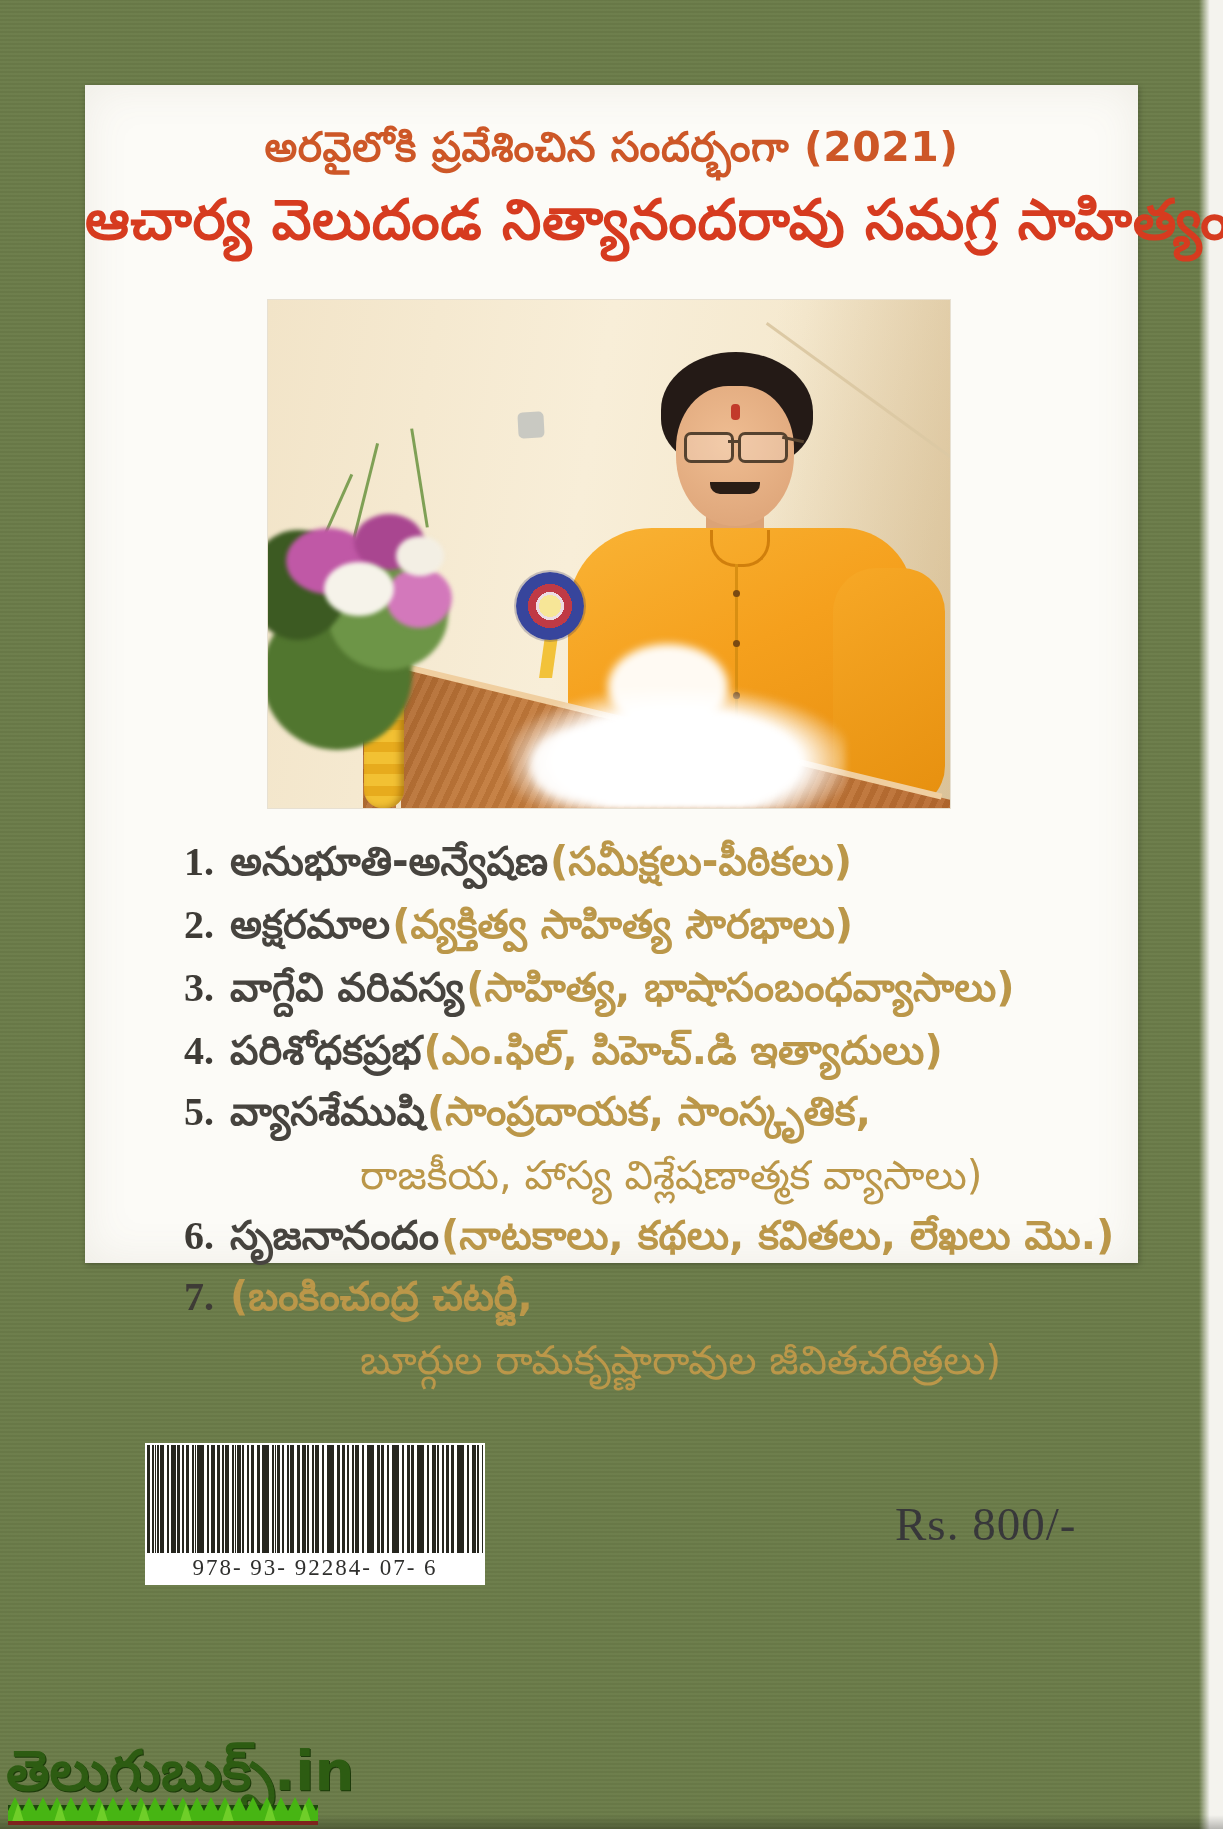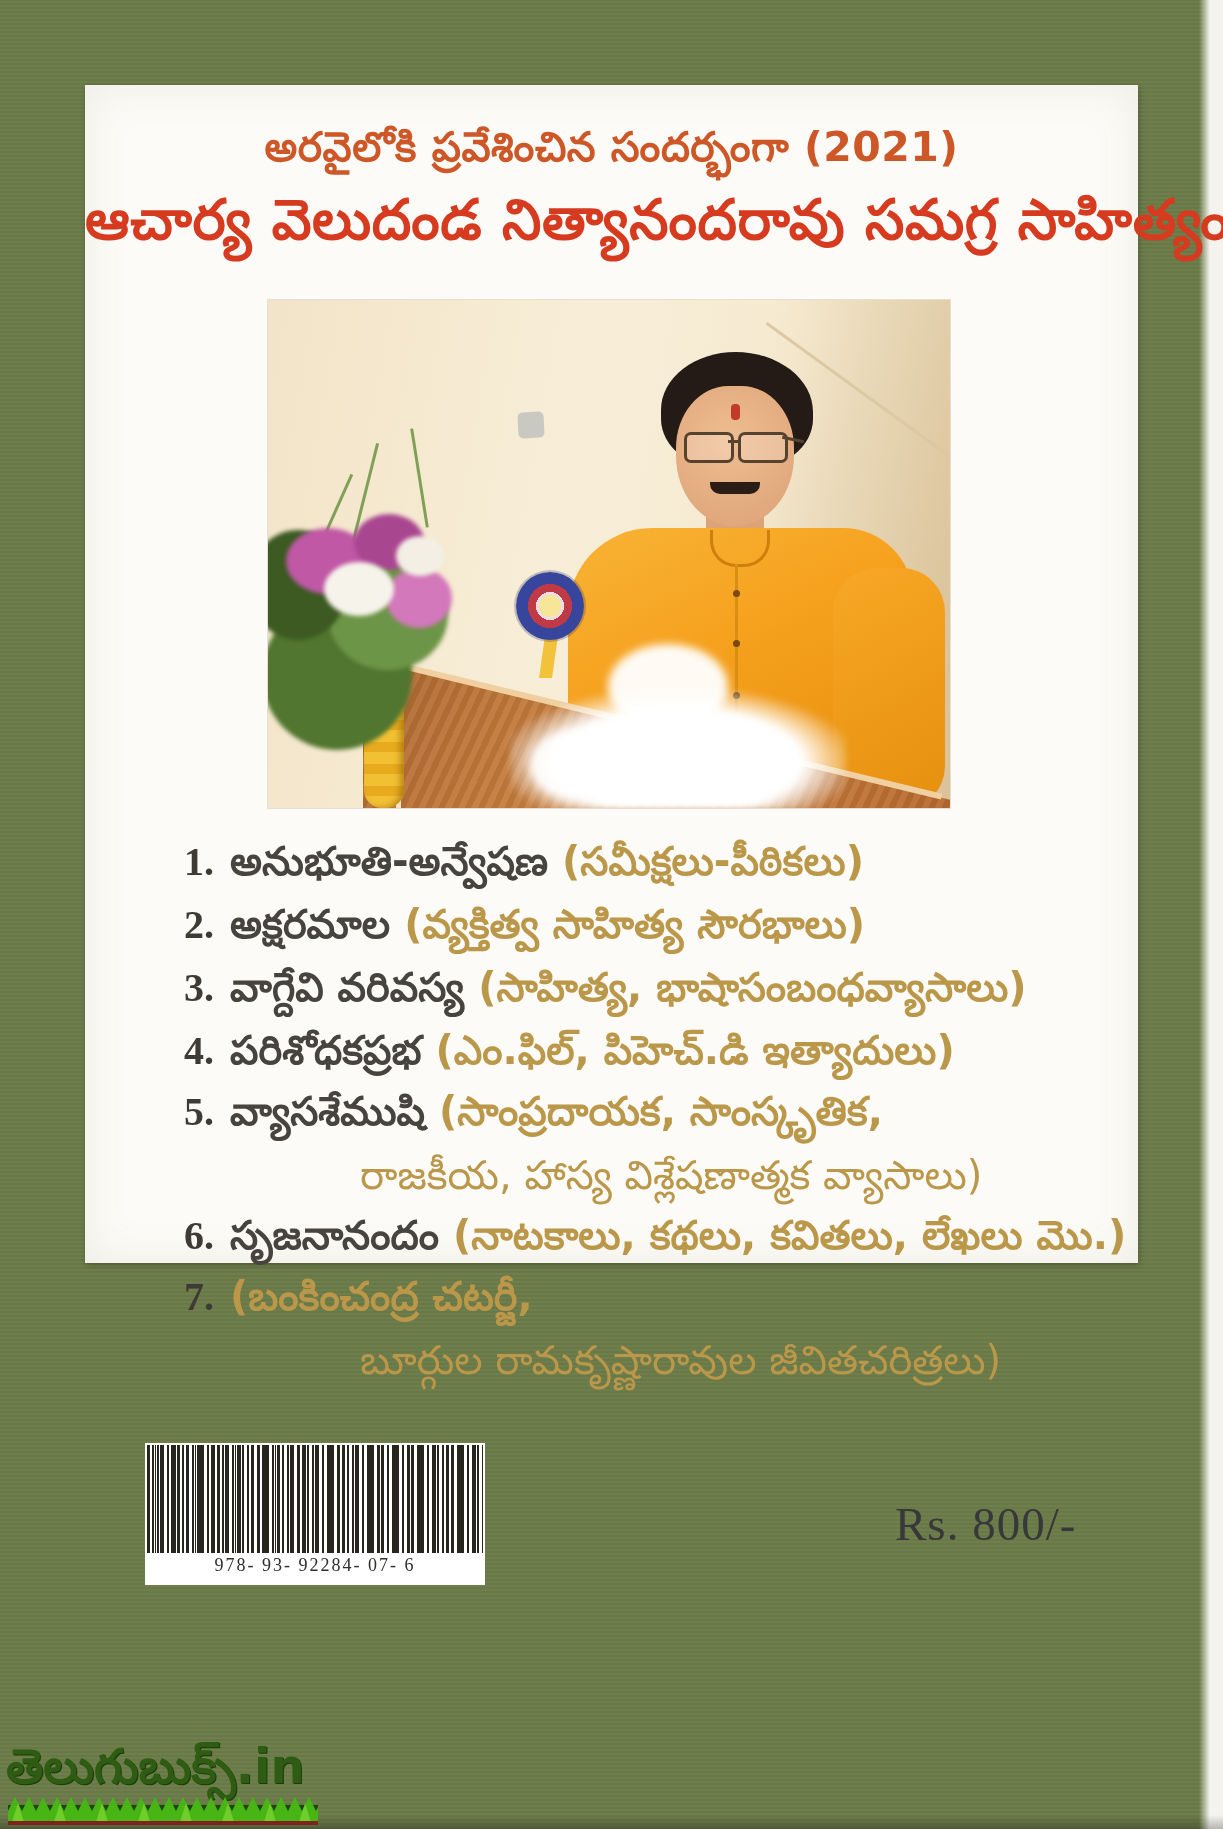--- a/index.html
+++ b/index.html
@@ -95,41 +95,41 @@
   .flash{left:242px;top:390px;width:336px;height:120px;z-index:10;filter:blur(3px);
     background:radial-gradient(ellipse at 50% 60%, #ffffff 52%, rgba(255,255,255,0) 76%);}
   .flash2{left:340px;top:344px;width:120px;height:86px;border-radius:50%;z-index:10;filter:blur(4px);background:rgba(255,255,255,0.95);}
   .flash3{left:262px;top:430px;width:90px;height:70px;border-radius:50%;z-index:10;filter:blur(4px);background:rgba(255,255,255,0.9);}
 
   
   .works{position:absolute;left:0;top:0;width:100%;height:100%;}
   .work-row{position:absolute;left:83px;display:flex;align-items:baseline;white-space:nowrap;
     font-size:40px;line-height:56px;font-weight:bold;}
   .work-row .num{font-family:"Liberation Serif", serif;color:#3e3b36;width:46px;text-align:right;margin-right:16px;}
-  .work-row .wtitle{color:#47443f;margin-right:14px;}
+  .work-row .wtitle{color:#47443f;margin-right:2px;}
   .work-row .wdetail{color:#bb9749;}
   .work-cont{position:absolute;left:275px;white-space:nowrap;font-size:40px;line-height:56px;
     font-weight:normal;color:#bb9749;}
 
   
   .barcode-box{position:absolute;left:60px;top:1358px;width:340px;height:142px;background:#fff;}
   .bars{position:absolute;left:2px;top:2px;width:336px;height:108px;
     background:
       repeating-linear-gradient(90deg,#26261f 0 2px,transparent 2px 5px),
       repeating-linear-gradient(90deg,#26261f 0 1px,transparent 1px 8px),
       repeating-linear-gradient(90deg,#26261f 0 3px,transparent 3px 13px),
       #ffffff;}
   .isbn{position:absolute;left:0;top:112px;width:100%;text-align:center;
-    font-family:"Liberation Serif", serif;font-size:18px;letter-spacing:2px;color:#2f2f2d;}
+    font-family:"Liberation Serif", serif;font-size:23px;letter-spacing:2px;color:#2f2f2d;}
   .price{position:absolute;left:810px;top:1412px;font-family:"Liberation Serif", serif;
     font-size:47px;color:#38383a;letter-spacing:1px;}
 
   
   .watermark{position:absolute;left:6px;top:1738px;z-index:3;}
-  .wm-text{font-size:48px;font-weight:bold;color:#2d5c12;text-shadow:1px 1px 0 #1c3a0a;white-space:nowrap;}
+  .wm-text{font-size:56px;font-weight:bold;color:#2d5c12;text-shadow:1px 1px 0 #1c3a0a;white-space:nowrap;}
   .grass{position:absolute;left:2px;top:57px;width:310px;height:30px;}
 </style>
 </head>
 <body>
 
 <div id="canvas">
   <div class="right-sliver"></div>
   <div class="bottom-shade"></div>
 
   <div class="panel">

